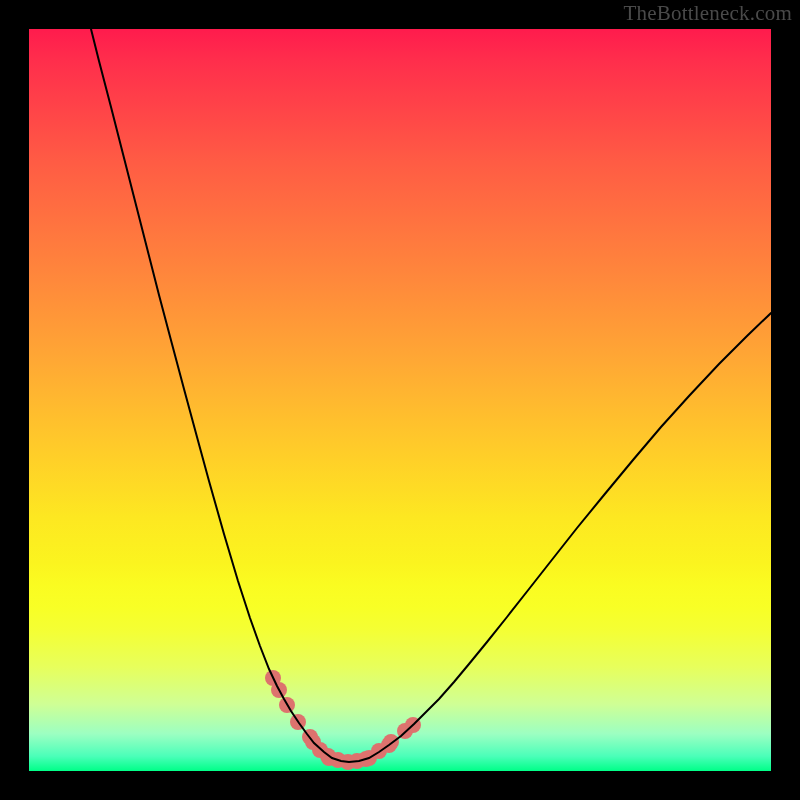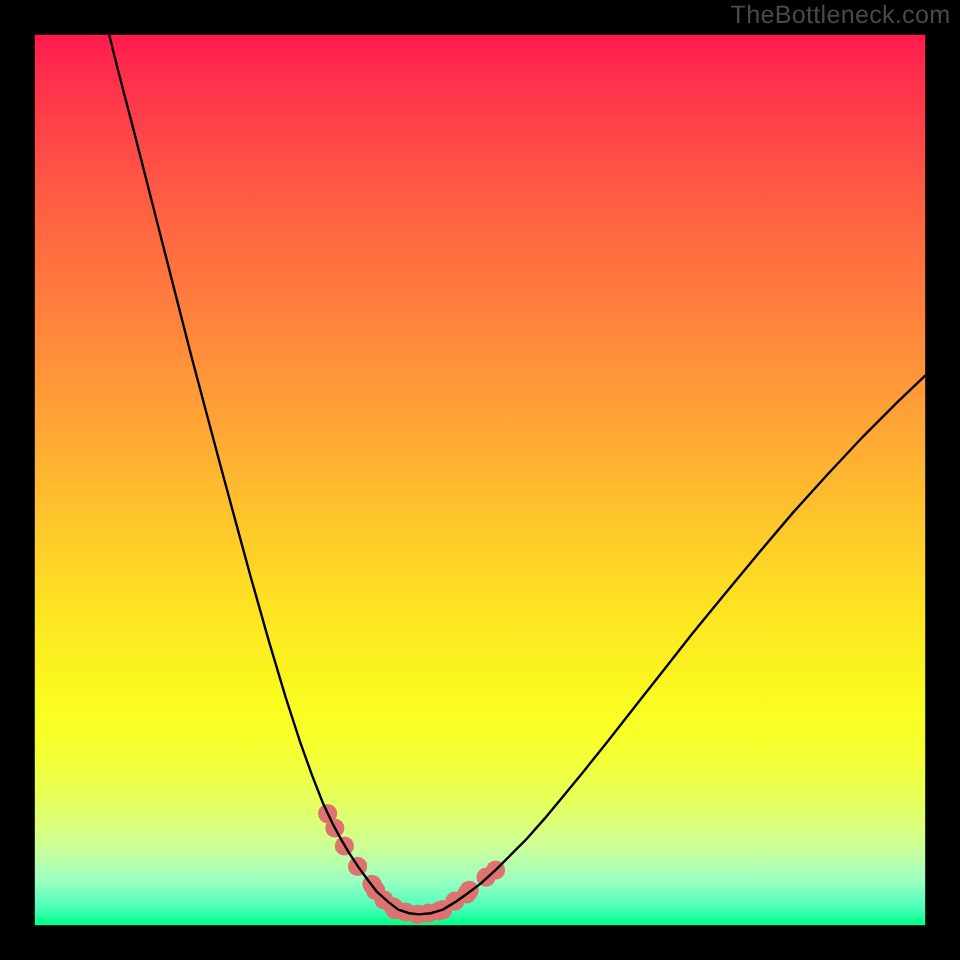--- a/index.html
+++ b/index.html
@@ -40,21 +40,21 @@
       #9cffc2 95%,
       #4bffb9 98%,
       #00ff88 100%
     );
     overflow: hidden;
   }
   .watermark {
     position: absolute;
     top: 1px;
     right: 8px;
-    font-family: Liberation Sans, sans-serif;
+    font-family: Liberation Serif, serif;
     font-size: 21px;
     font-weight: 400;
     color: #4a4a4a;
     letter-spacing: 0.2px;
     user-select: none;
     text-align: center;
   }
   svg.curve-layer {
     position: absolute;
     left: 0; top: 0;

